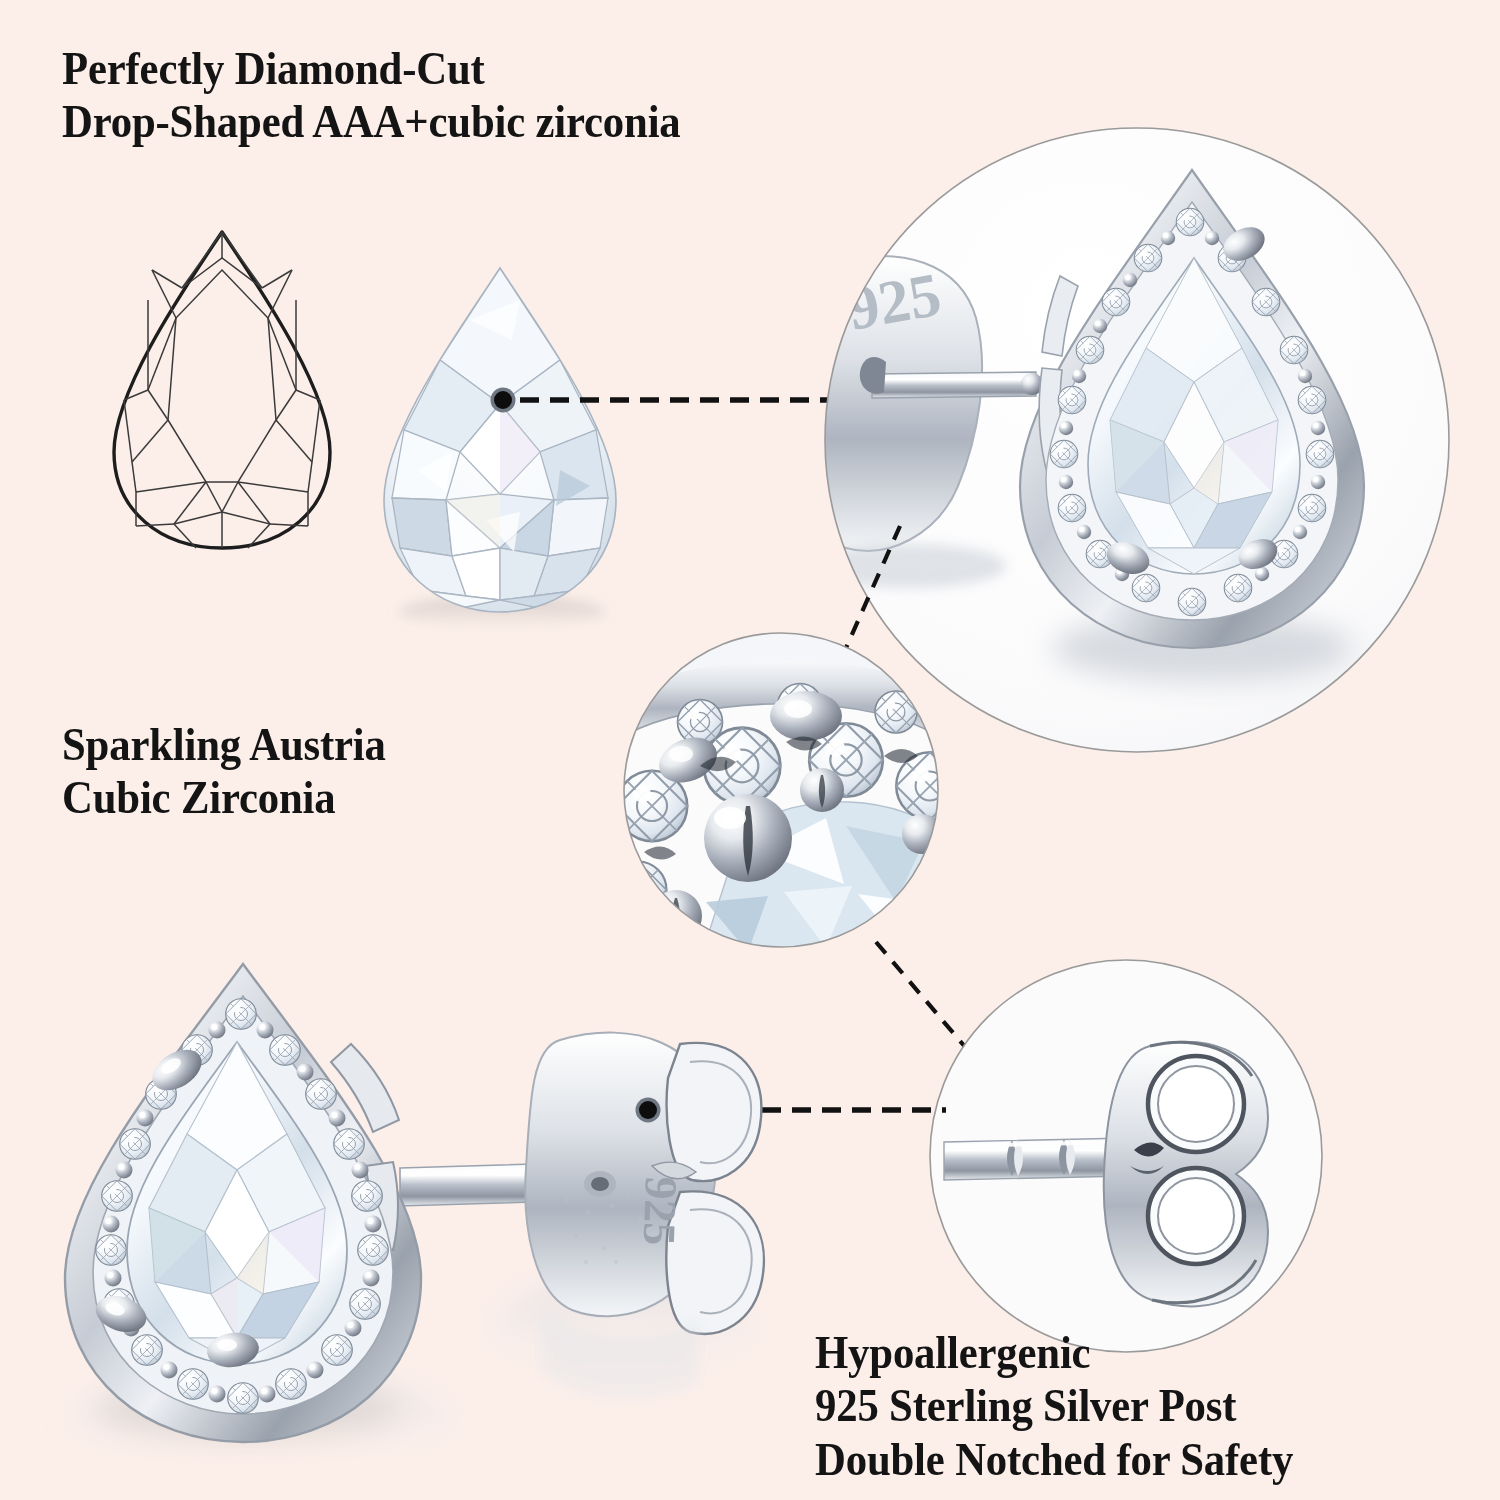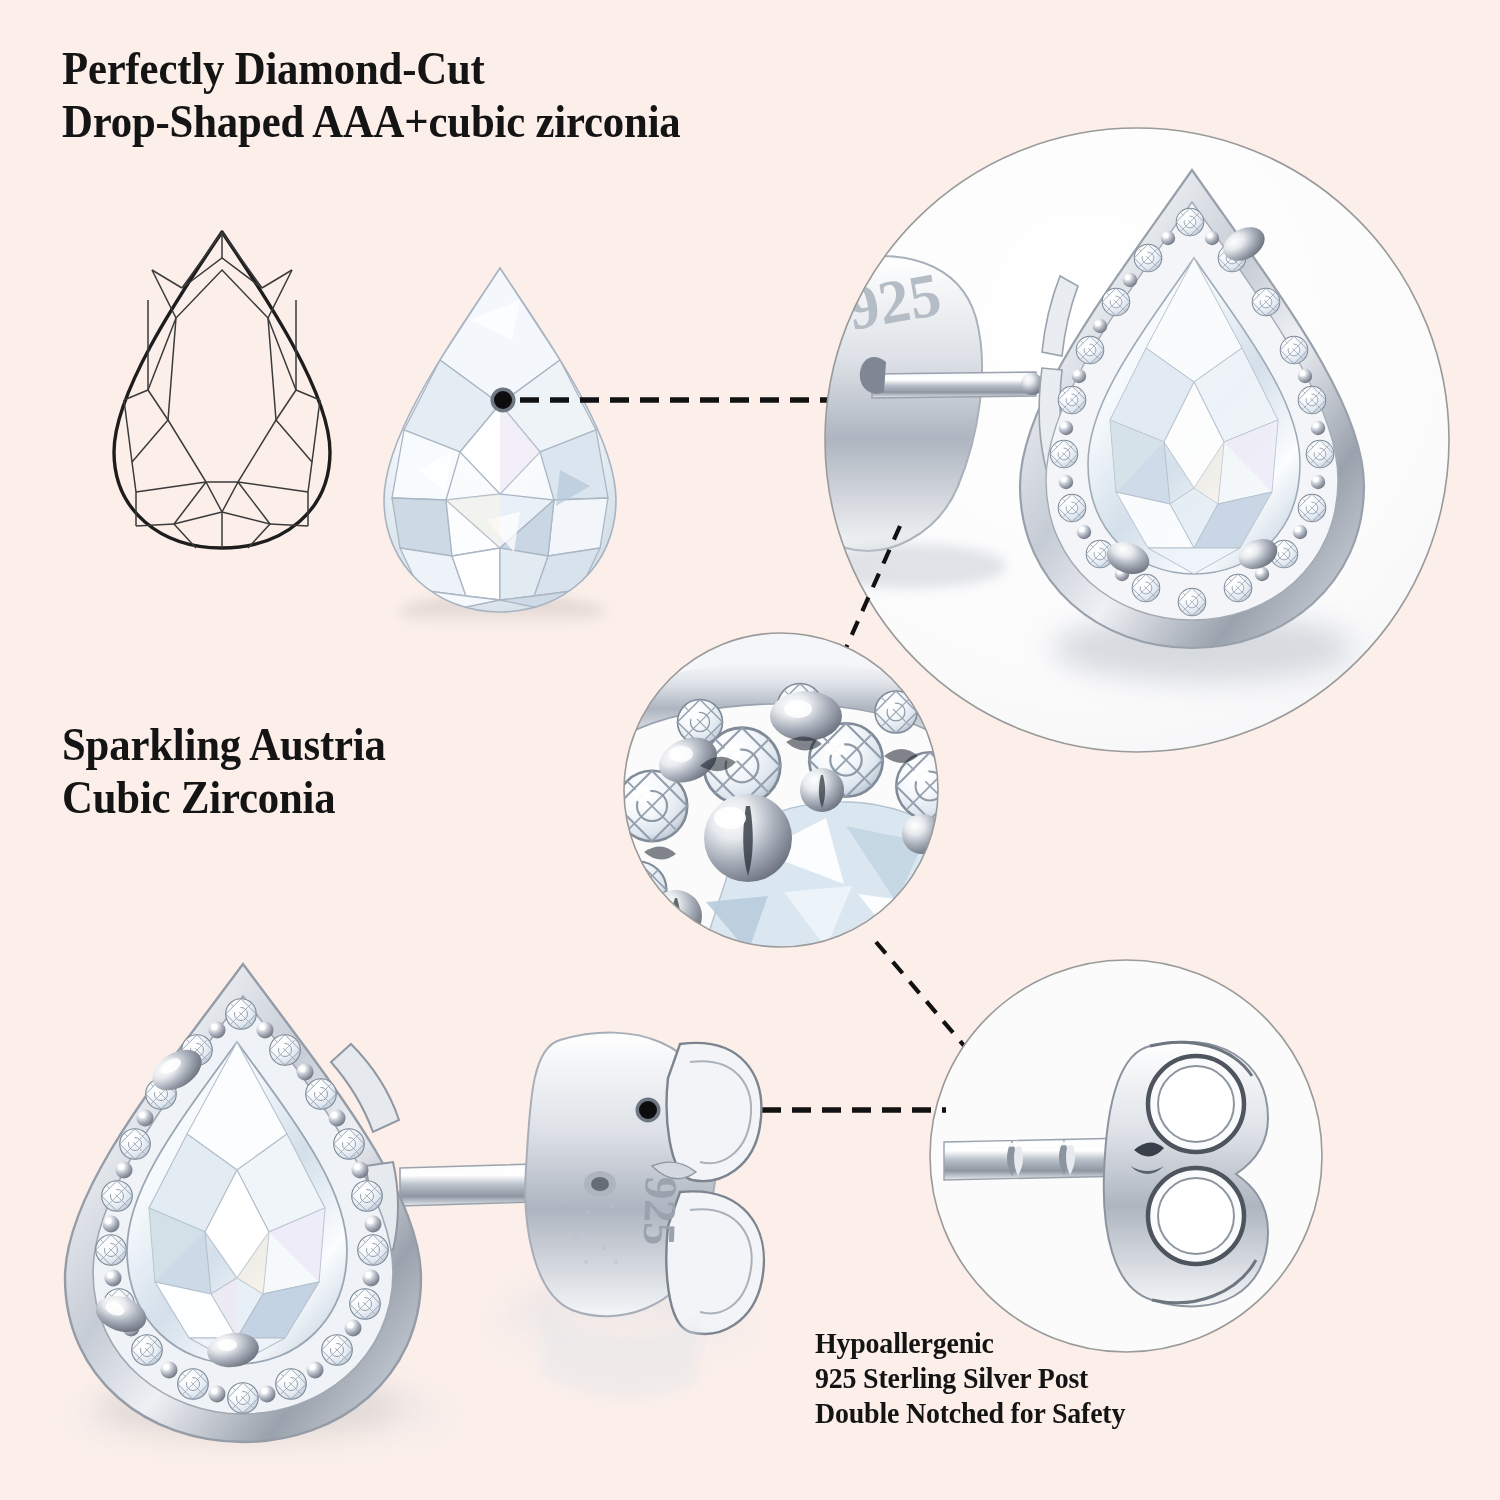--- a/index.html
+++ b/index.html
@@ -13,21 +13,21 @@
 
   
   .txtblock{position:absolute;color:#141414;font-weight:700;
     font-family:"Liberation Serif",serif;
     letter-spacing:-.2px;line-height:1.16;
     transform-origin:left top;}
   .txtblock .ln{display:block;white-space:nowrap;transform:scaleX(.93);transform-origin:left center;}
 
   #headline{left:62px;top:42px;font-size:46px;}
   #austria{left:62px;top:718px;font-size:46px;}
-  #hypo{left:815px;top:1326px;font-size:30px;}
+  #hypo{left:815px;top:1326px;font-size:46px;}
 
   
   svg.layer{position:absolute;left:0;top:0;width:1500px;height:1500px;overflow:visible;}
   .nohit{pointer-events:none;}
 </style>
 </head>
 <body style="background: rgb(252, 239, 234);">
 
 <div id="stage">
 

